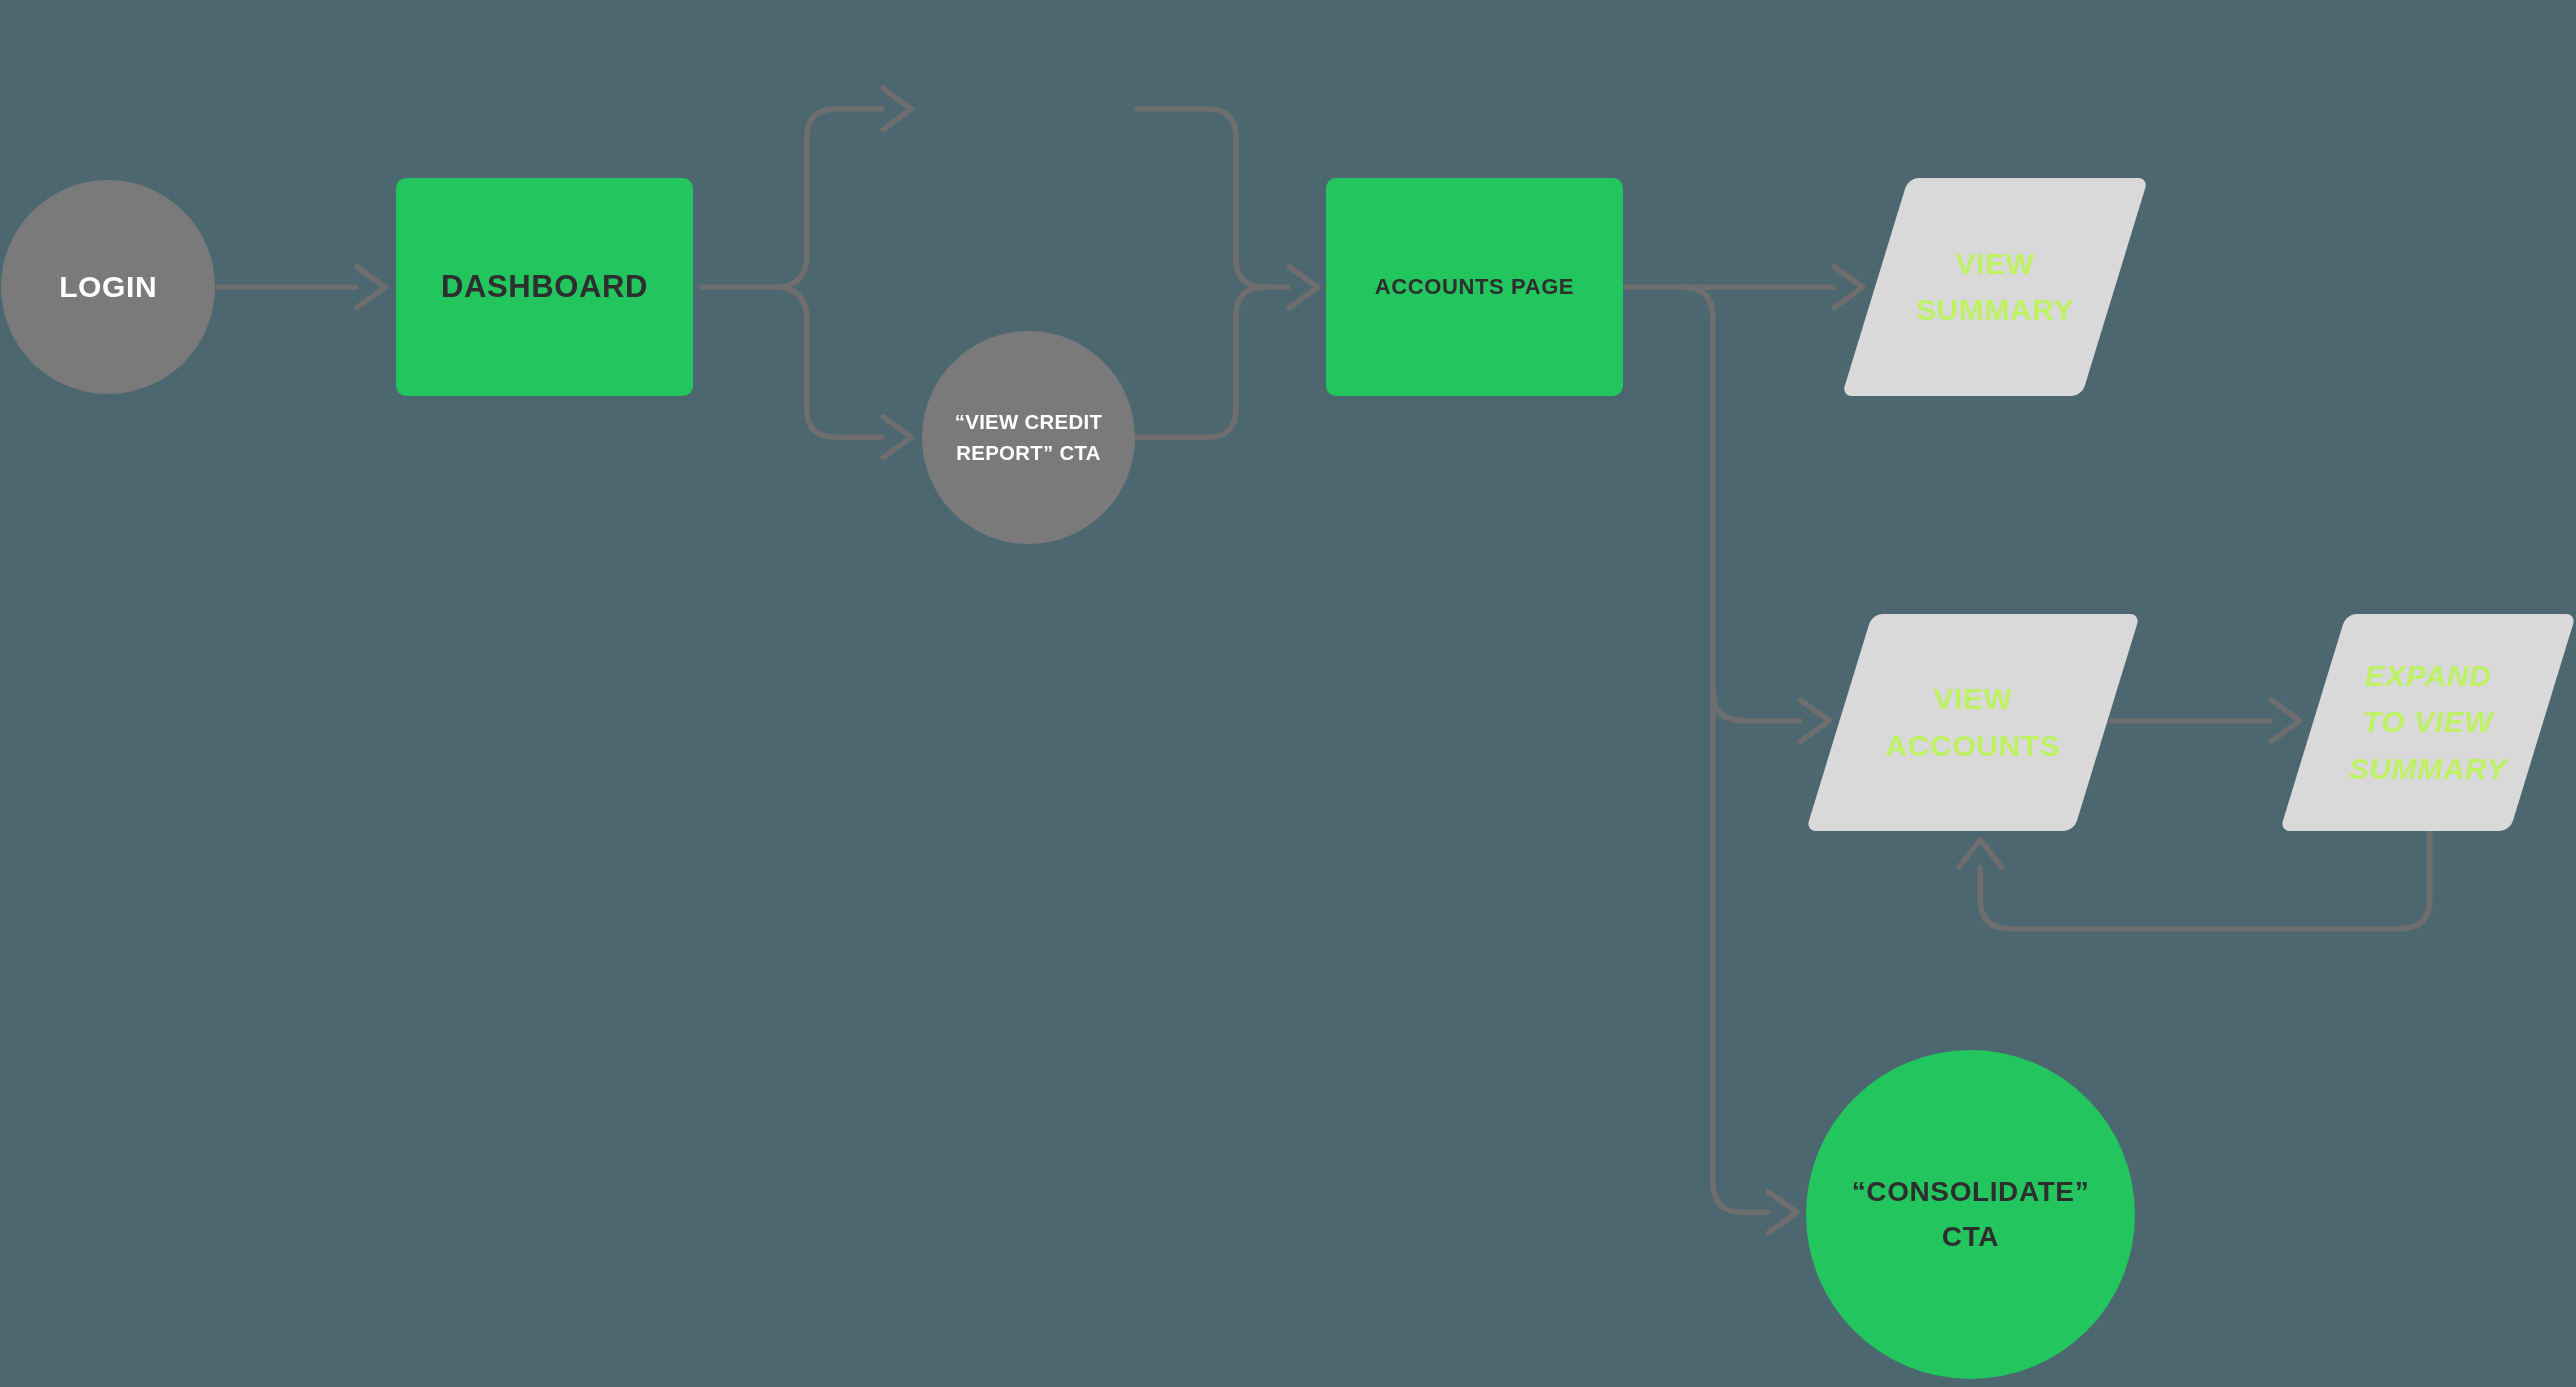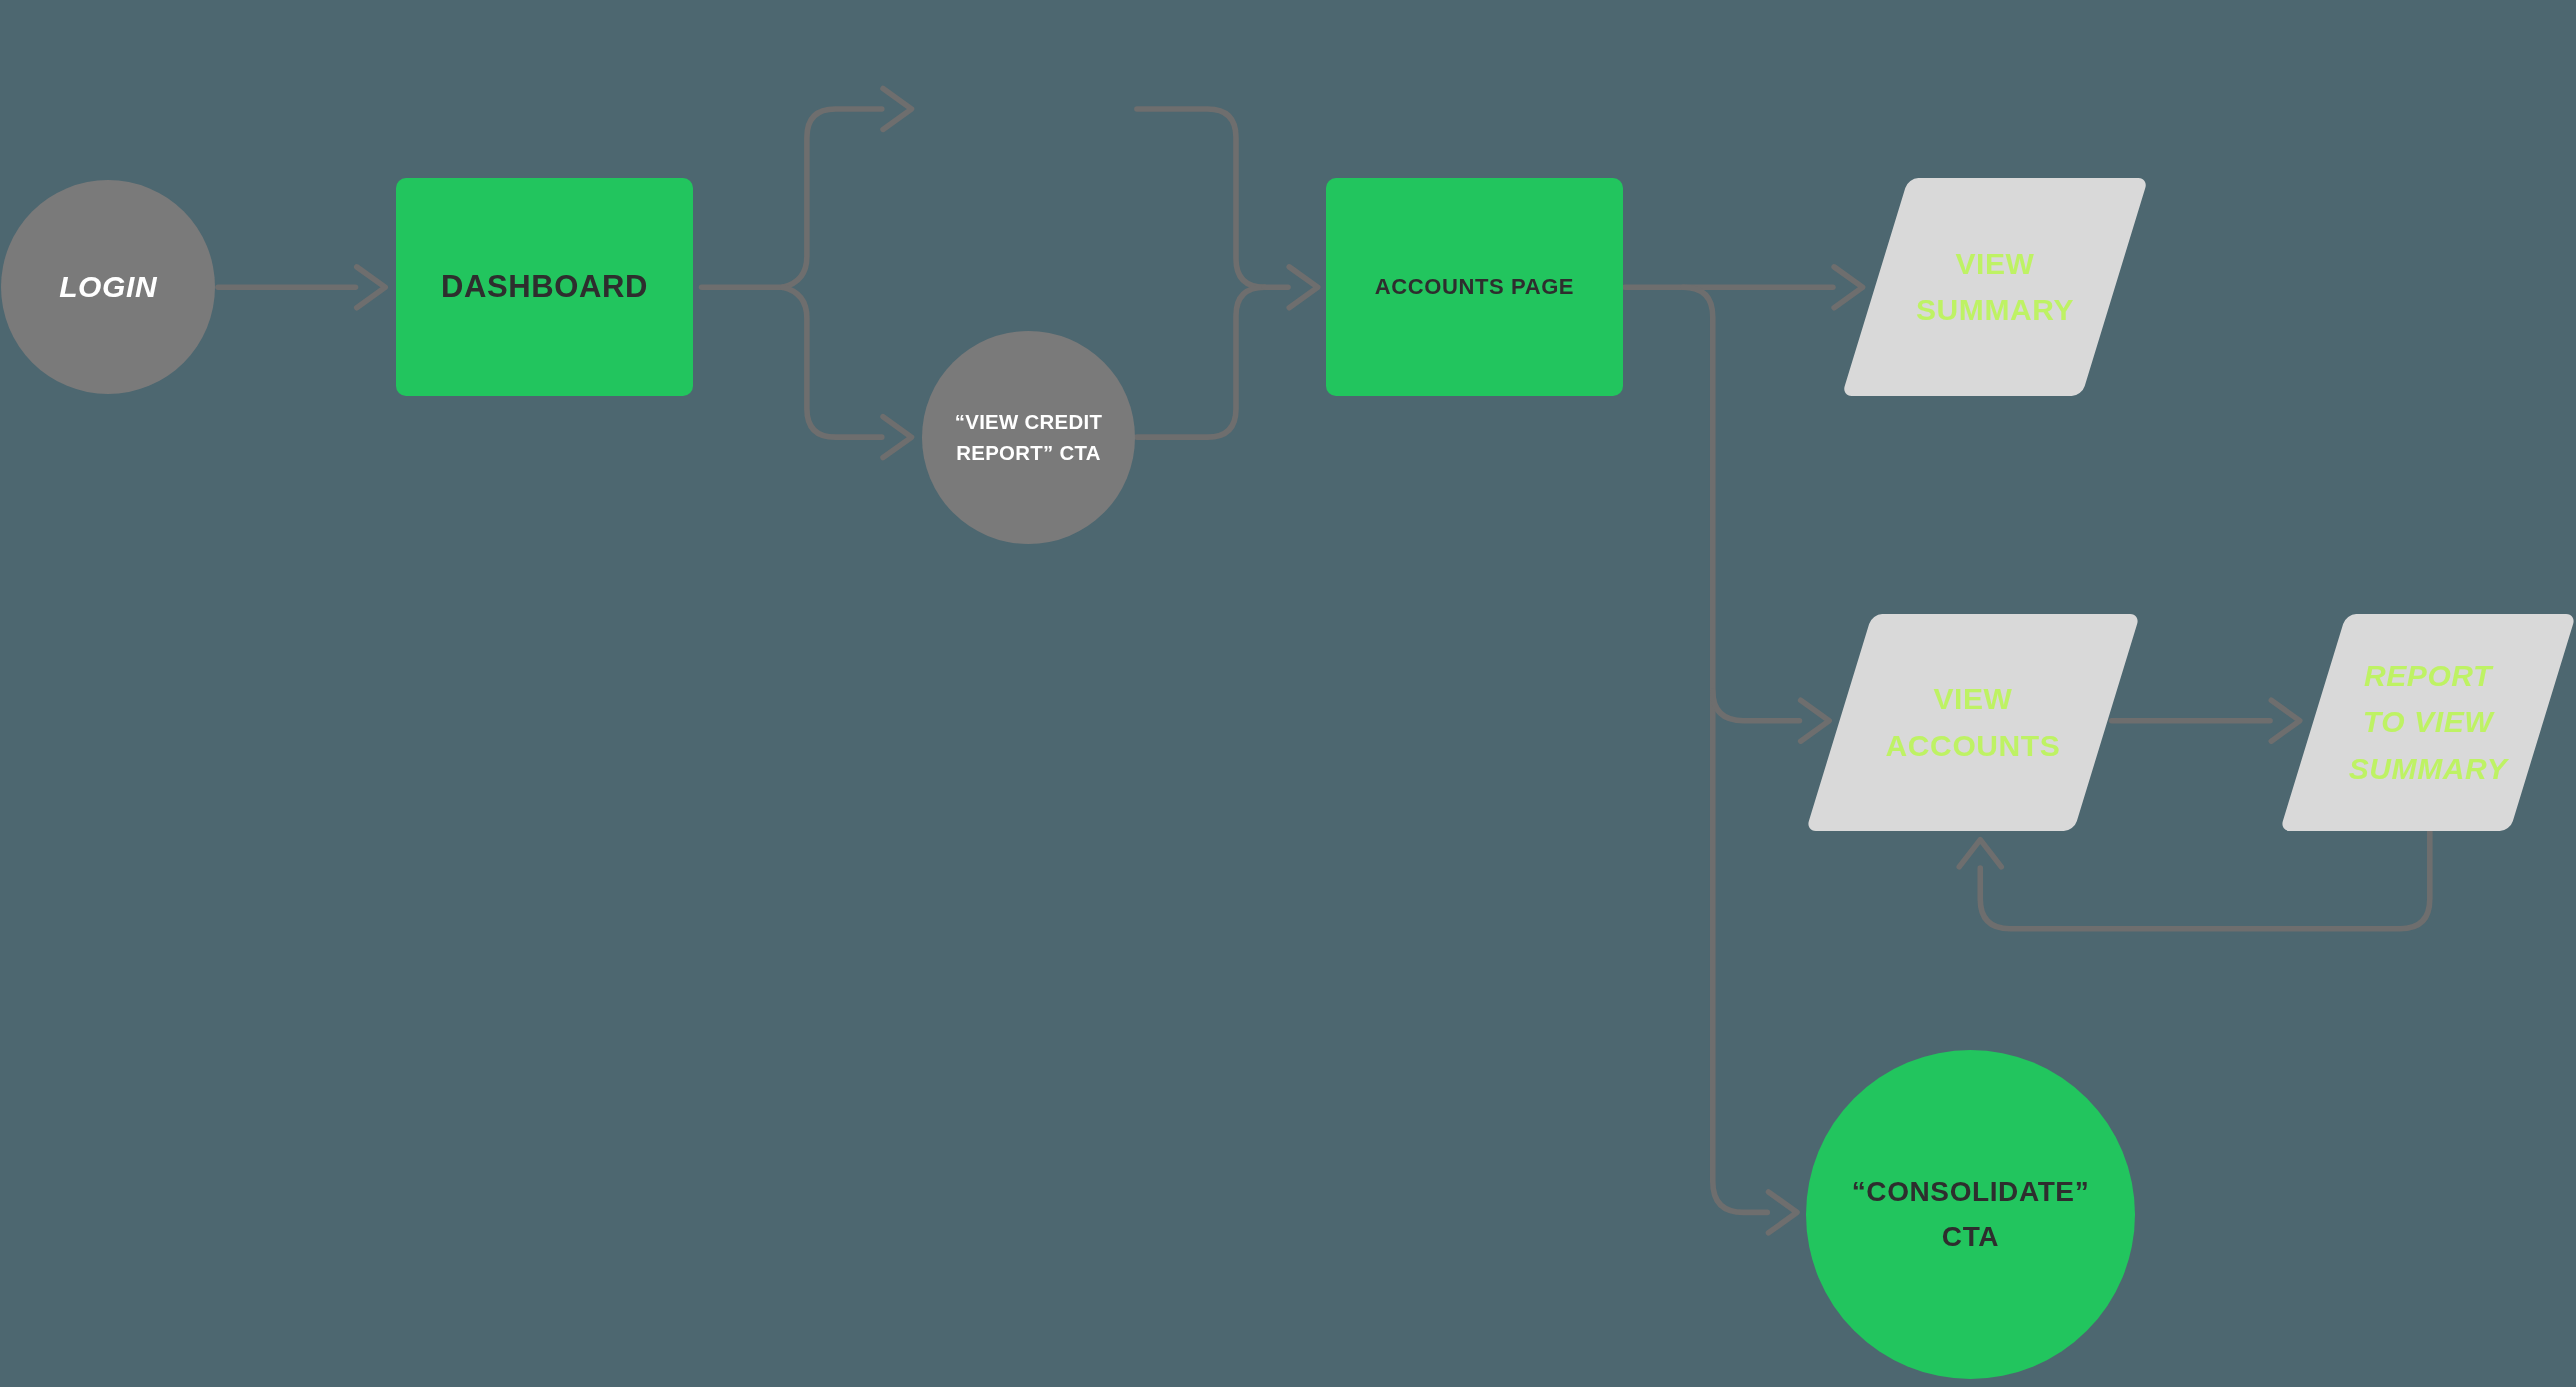--- a/index.html
+++ b/index.html
@@ -68,21 +68,21 @@
     position: absolute;
     inset: 0;
     background: #d9d9d9;
     border-radius: 10px;
     transform: skewX(-17deg);
     z-index: 1;
   }
   .para.light { color: #bef264; }
 
   
-  #node-login        { left: 1.2px;    top: 180px;  width: 214px; height: 214px; font-size: 30px; font-style: italic; }
+  #node-login        { left: 1.2px;    top: 180px;  width: 214px; height: 214px; font-size: 30px; }
   #node-dashboard    { left: 396px;  top: 178px;  width: 297px; height: 218px; font-size: 31px; }
   #node-accounts-menu-item     { left: 922px; top: 5.6px;   width: 213px; height: 213px; font-size: 20.4px; }
   #node-accounts-menu-item .label,
   #node-view-credit-report-cta .label { line-height: 1.5; letter-spacing: 0.3px; }
   #node-view-credit-report-cta { left: 922px; top: 331px; width: 213px; height: 213px; font-size: 20.4px; }
   #node-accounts-page{ left: 1326px; top: 178px;  width: 297px; height: 218px; font-size: 22px; }
   #node-view-summary { left: 1875px; top: 178px;  width: 240px; height: 218px; font-size: 30px; }
   #node-view-accounts{ left: 1839px; top: 614px;  width: 268px; height: 217px; font-size: 30px; }
   #node-expand-to-view-details { left: 2313px; top: 614px; width: 230px; height: 217px; font-size: 30px; }
   #node-expand-to-view-details .label { font-style: italic; }
@@ -167,21 +167,21 @@
     <div class="shape-bg"></div>
     <div class="label">
       <span>VIEW</span>
       <span>ACCOUNTS</span>
     </div>
   </div>
 
   <div class="node para light" id="node-expand-to-view-details">
     <div class="shape-bg"></div>
     <div class="label">
-      <span>REPORT</span>
+      <span>EXPAND</span>
       <span>TO VIEW</span>
       <span>SUMMARY</span>
     </div>
   </div>
 
   <div class="node circle light" id="node-consolidate-cta">
     <div class="label">
       <span>“CONSOLIDATE”</span>
       <span>CTA</span>
     </div>

